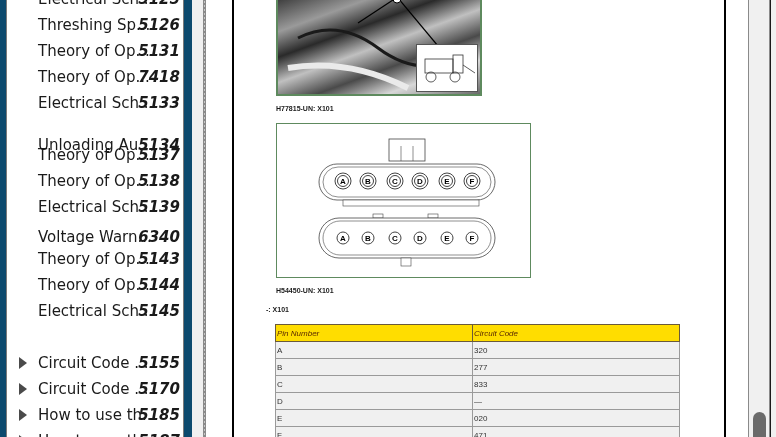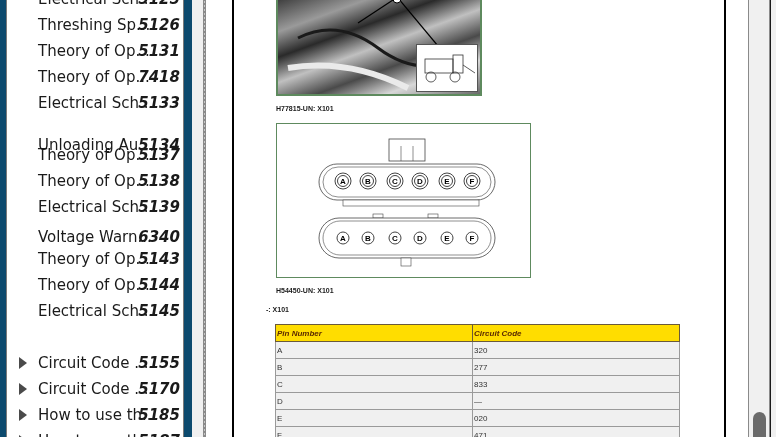--- a/index.html
+++ b/index.html
@@ -89,21 +89,21 @@
     position:absolute; left:276px; top:123px; width:255px; height:155px;
     border:1px solid #5e8a5e; box-sizing:border-box; background:#ffffff;
   }
   
   .pin-table {
     position:absolute; left:275px; top:324px; width:405px;
     border-collapse:collapse;
     font-family:"Liberation Sans", sans-serif; font-size:8px; color:#333;
   }
   .pin-table th {
-    background:#ffdd00; color:#5a2a00; font-style:italic; font-weight:bold;
+    background:#ffdd00; color:#5a2a00; font-style:italic; font-weight:normal;
     text-align:left; height:16px; padding:0 1px;
     border:1px solid #6a5a3a;
   }
   .pin-table td {
     background:#f0f0f0; height:16px; padding:0 1px;
     border:1px solid #9a9a9a;
   }
   .pin-table th:first-child, .pin-table td:first-child { width:194px; }
 </style>
 </head>

